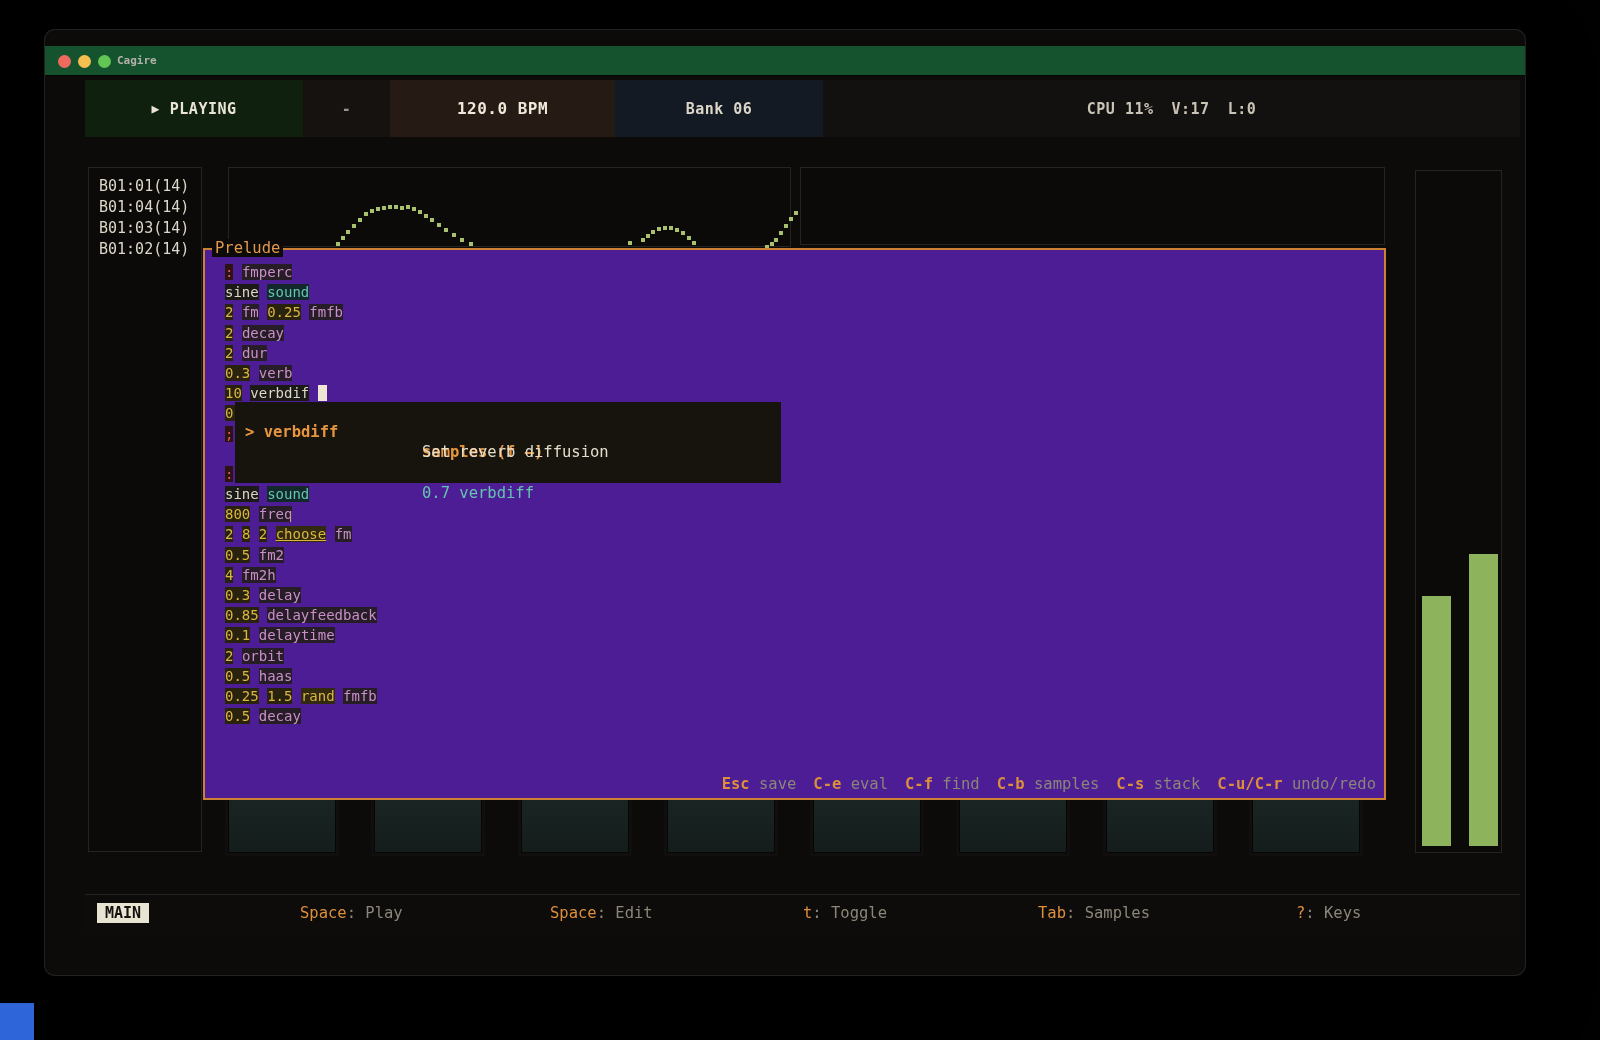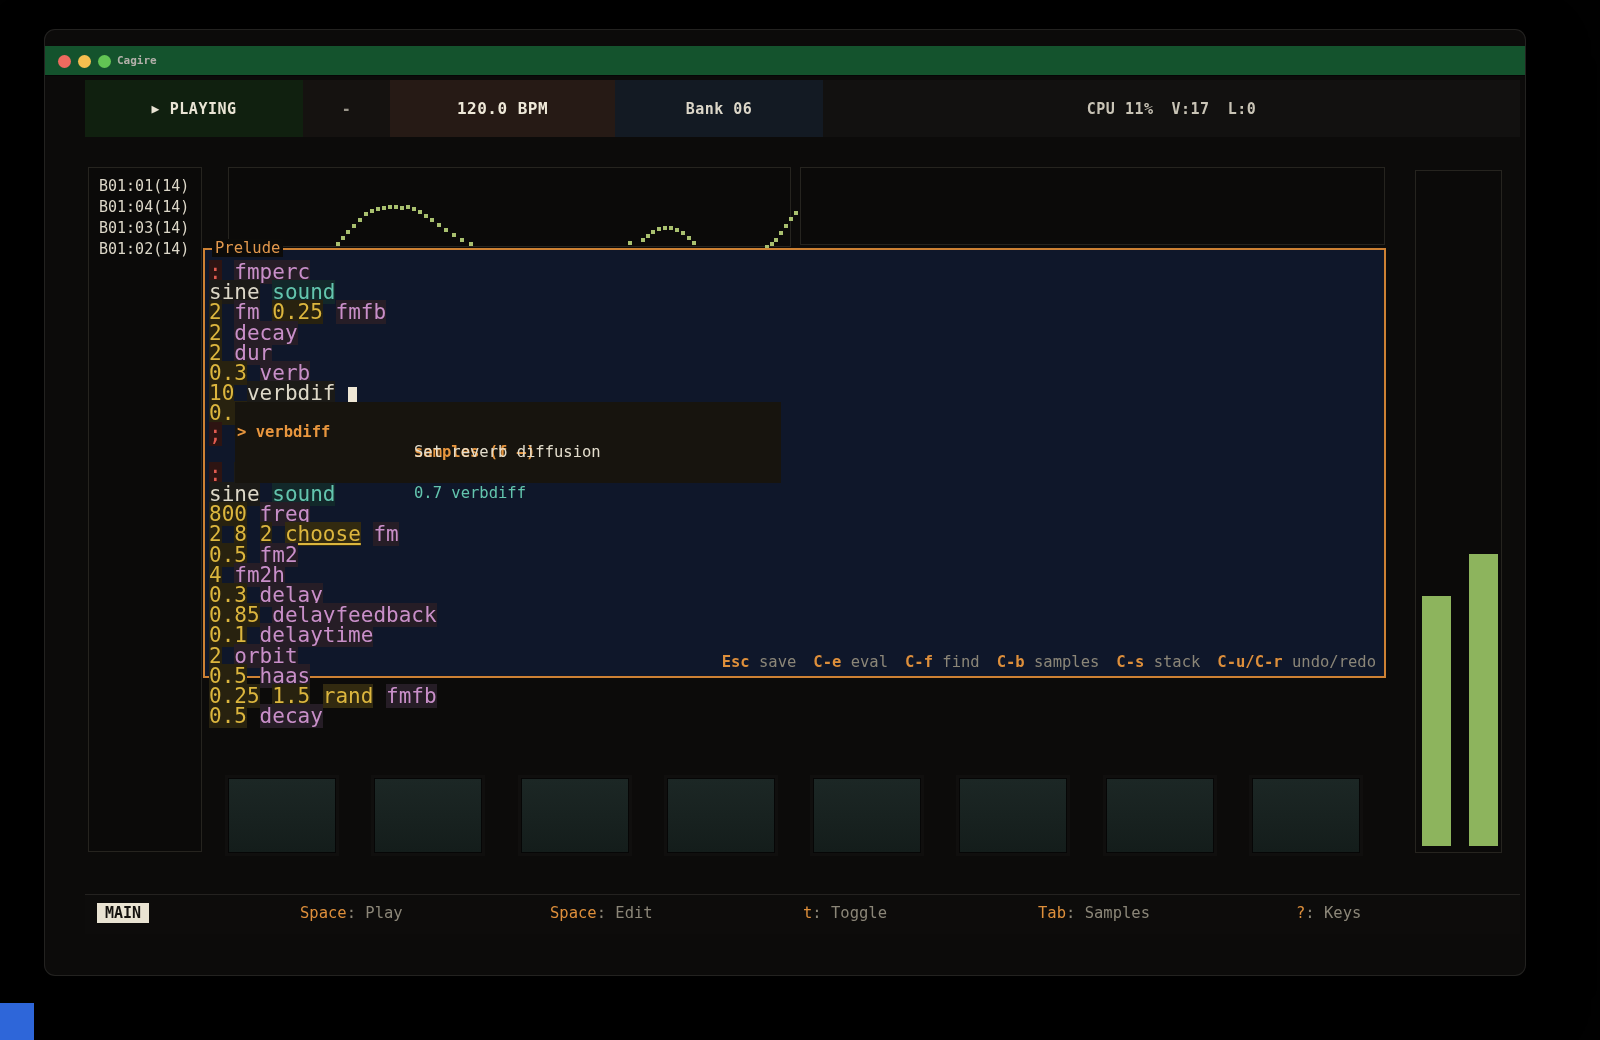--- a/index.html
+++ b/index.html
@@ -47,41 +47,41 @@
   .vbar { position:absolute; bottom:6px; }
 
   
   .pads { position:absolute; left:183px; top:748px; width:1132px; height:76px;
     display:flex; justify-content:space-between; }
   .pad { width:108px; height:75px; border:1px solid #060606;
     background:linear-gradient(#1c2725, #141d1b);
     box-shadow:0 0 0 3px #100f0e; }
 
   
-  .editor { position:absolute; left:158px; top:218px; width:1183px; height:430px;
-    background:#0f172a; border:2px solid #cd8134; z-index:5; }
+  .editor { position:absolute; left:158px; top:218px; width:1183px; height:552px;
+    background:#4c1d95; border:2px solid #cd8134; z-index:5; }
   .editor-title { position:absolute; top:-11px; left:7px; background:#0c0b09;
     padding:0 3px; color:#e2984d; font-size:15.5px; }
-  .code { position:absolute; left:0; top:12px; width:100%; padding-left:4px;
-    font-size:21px; white-space:pre; }
+  .code { position:absolute; left:0; top:12px; width:100%; padding-left:20px;
+    font-size:14px; white-space:pre; }
   .code-line { height:20.2px; line-height:20.2px; }
   .tok.num   { color:#dcb63e; background:#28220f; }
   .tok.numul { color:#dcb63e; background:#322a10; text-decoration:underline; }
   .tok.numhl { color:#dcb63e; background:#322a10; }
   .tok.word  { color:#c98fc9; background:#261d26; }
   .tok.teal  { color:#63c5ae; background:#12282a; }
   .tok.red   { color:#e25b50; background:#2d1412; }
   .tok.plain { color:#ddd8c8; background:#1b1a17; }
   .tok.cursor{ display:inline-block; width:9px; height:16px; background:#efe7d5;
     vertical-align:-3px; }
 
   
   .popup { position:absolute; left:30px; top:152px; width:546px; height:81px;
     background:#17140e; z-index:6; font-size:15.5px; }
-  .popup-row { position:relative; height:20.2px; line-height:20.2px; white-space:pre; }
+  .popup-row { position:relative; height:20.2px; line-height:20.2px; white-space:pre;margin-left:8px; }
   .popup-sel { position:absolute; left:2px; color:#e8963e; font-weight:700; }
   .popup-right { position:absolute; left:179px; }
   .sig { color:#e8963e; font-weight:700; }
   .desc { color:#e3ddcc; }
   .example { color:#63c5ae; }
 
   
   .shortcuts { position:absolute; right:8px; bottom:5px; font-size:15.5px;
     display:flex; gap:17px; white-space:pre; }
   .sc .k { color:#de8f3b; font-weight:700; }

